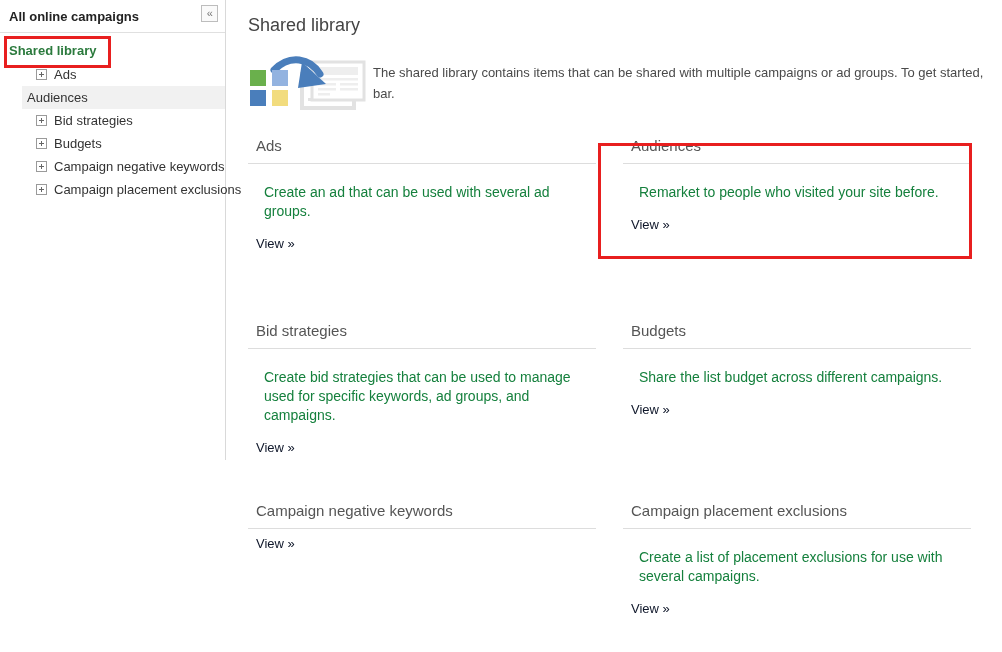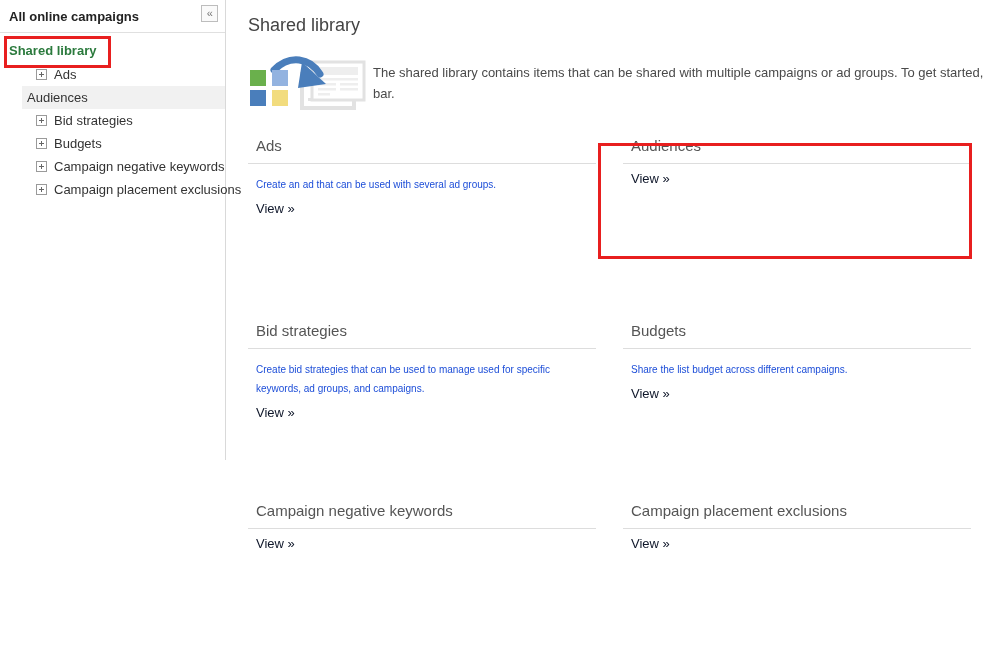--- a/index.html
+++ b/index.html
@@ -201,25 +201,25 @@
   .card-title {
     font-size: 15px;
     color: #555555;
     line-height: 20px;
     padding: 0 0 7px 8px;
     border-bottom: 1px solid #dddddd;
     font-weight: normal;
     margin: 0;
   }
   .card-desc {
-    font-size: 10px;
-    color: #1d4ed8;
+    font-size: 14px;
+    color: #15803d;
     line-height: 19px;
     padding: 11px 0 0 8px;
-    margin: 0;
+    margin: 8px;
   }
   .card-link {
     display: inline-block;
     font-size: 13px;
     color: #0f172a;
     text-decoration: none;
     padding: 7px 0 0 8px;
     cursor: pointer;
   }
 
@@ -329,20 +329,21 @@
     <div class="cards">
 
       <div class="card-row row-1">
         <div class="card">
           <h2 class="card-title">Ads</h2>
           <p class="card-desc">Create an ad that can be used with several ad groups.</p>
           <a class="card-link" href="#">View »</a>
         </div>
         <div class="card">
           <h2 class="card-title">Audiences</h2>
+          <p class="card-desc">Remarket to people who visited your site before.</p>
           <a class="card-link" href="#">View »</a>
         </div>
       </div>
 
       <div class="card-row row-2">
         <div class="card">
           <h2 class="card-title">Bid strategies</h2>
           <p class="card-desc">Create bid strategies that can be used to manage used for specific keywords, ad groups, and campaigns.</p>
           <a class="card-link" href="#">View »</a>
         </div>
@@ -353,20 +354,21 @@
         </div>
       </div>
 
       <div class="card-row row-3">
         <div class="card">
           <h2 class="card-title">Campaign negative keywords</h2>
           <a class="card-link" href="#">View »</a>
         </div>
         <div class="card">
           <h2 class="card-title">Campaign placement exclusions</h2>
+          <p class="card-desc">Create a list of placement exclusions for use with several campaigns.</p>
           <a class="card-link" href="#">View »</a>
         </div>
       </div>
 
     </div>
   </div>
 
   <div class="annot-audiences"></div>
 
 </div>

